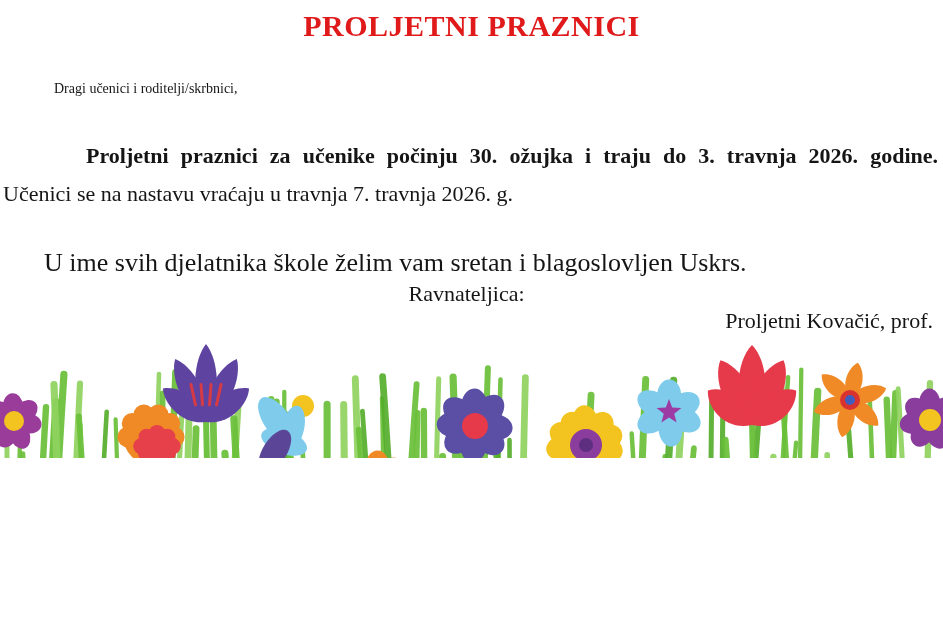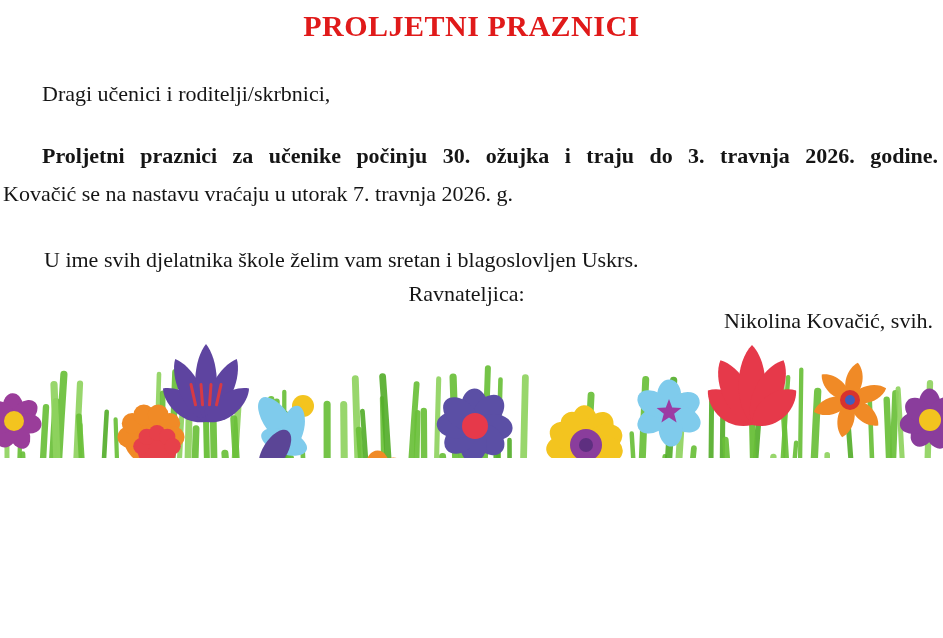--- a/index.html
+++ b/index.html
@@ -1,40 +1,40 @@
 <!DOCTYPE html>
 <html><head>
 <meta charset="utf-8">
 <style>
   html,body{margin:0;padding:0;background:#fff;}
   .page{position:relative;width:943px;height:458px;background:#ffffff;overflow:hidden;
         font-family:"Liberation Serif","DejaVu Serif",serif;color:#151515;}
   .t{position:absolute;margin:0;line-height:1.2;}
   #title{top:8px;left:0;right:0;text-align:center;font-size:30px;font-weight:bold;letter-spacing:.5px;}
-  #salutation{top:81px;left:0;right:6px;font-size:22px;text-indent:42px;white-space:nowrap;}
+  #salutation{top:81px;left:0;right:6px;font-size:14px;text-indent:42px;white-space:nowrap;padding-left:12px;}
   #line1{top:143px;left:0;right:5px;font-size:22px;font-weight:bold;text-indent:42px;
-         text-align:justify;text-align-last:justify;}
+         text-align:justify;text-align-last:justify;padding-left:44px;}
   #line2{top:181px;left:3px;right:5px;font-size:22px;white-space:nowrap;}
   #line2 .b{font-weight:normal;}
-  #greeting{top:247px;left:0;right:6px;font-size:22px;text-indent:44px;white-space:nowrap;}
+  #greeting{top:247px;left:0;right:6px;font-size:26px;text-indent:44px;white-space:nowrap;}
   #sigrole{top:281px;left:0;right:10px;font-size:22px;text-align:center;}
   #signame{top:308px;left:0;right:10px;font-size:22px;text-align:right;}
   #meadow{position:absolute;left:0;top:340px;width:943px;height:298px;display:block;}
 </style>
 </head>
 <body>
 
 <div class="page">
   <h1 class="t" id="title" style="color: rgb(224, 26, 26);">PROLJETNI PRAZNICI</h1>
   <p class="t" id="salutation">Dragi učenici i roditelji/skrbnici,</p>
   <p class="t" id="line1">Proljetni praznici za učenike počinju 30. ožujka i traju do 3. travnja 2026. godine.</p>
-  <p class="t" id="line2"><span>Kovačić se na nastavu vraćaju u utorak </span><span class="b">7. travnja 2026. g.</span></p>
+  <p class="t" id="line2"><span>Učenici se na nastavu vraćaju u travnja </span><span class="b">7. travnja 2026. g.</span></p>
   <p class="t" id="greeting">U ime svih djelatnika škole želim vam sretan i blagoslovljen Uskrs.</p>
   <p class="t" id="sigrole">Ravnateljica:</p>
-  <p class="t" id="signame">Nikolina Kovačić, svih.</p>
+  <p class="t" id="signame">Proljetni Kovačić, prof.</p>
   <svg id="meadow" viewBox="0 0 943 298">
       <g>
         <path d="M-2.5,292 Q-2.1,225.6 -1.4,159.2" stroke="#69bf38" stroke-width="5.7" fill="none" stroke-linecap="round" opacity="0.92"></path>
         <path d="M7.8,292 Q7.5,181.5 6.8,71.0" stroke="#8fd35f" stroke-width="5.0" fill="none" stroke-linecap="round" opacity="0.92"></path>
         <path d="M15.1,292 Q17.2,182.5 21.0,73.0" stroke="#69bf38" stroke-width="4.3" fill="none" stroke-linecap="round" opacity="0.92"></path>
         <path d="M29.0,292 Q26.8,202.8 22.8,113.7" stroke="#69bf38" stroke-width="5.0" fill="none" stroke-linecap="round" opacity="0.92"></path>
         <path d="M35.7,292 Q39.3,179.6 46.0,67.3" stroke="#69bf38" stroke-width="6.4" fill="none" stroke-linecap="round" opacity="0.92"></path>
         <path d="M45.0,292 Q48.8,176.8 56.0,61.6" stroke="#69bf38" stroke-width="7.1" fill="none" stroke-linecap="round" opacity="0.92"></path>
         <path d="M50.6,292 Q55.3,163.2 63.9,34.4" stroke="#69bf38" stroke-width="7.2" fill="none" stroke-linecap="round" opacity="0.92"></path>
         <path d="M61.8,292 Q59.1,168.3 54.0,44.6" stroke="#8fd35f" stroke-width="7.2" fill="none" stroke-linecap="round" opacity="0.92"></path>

